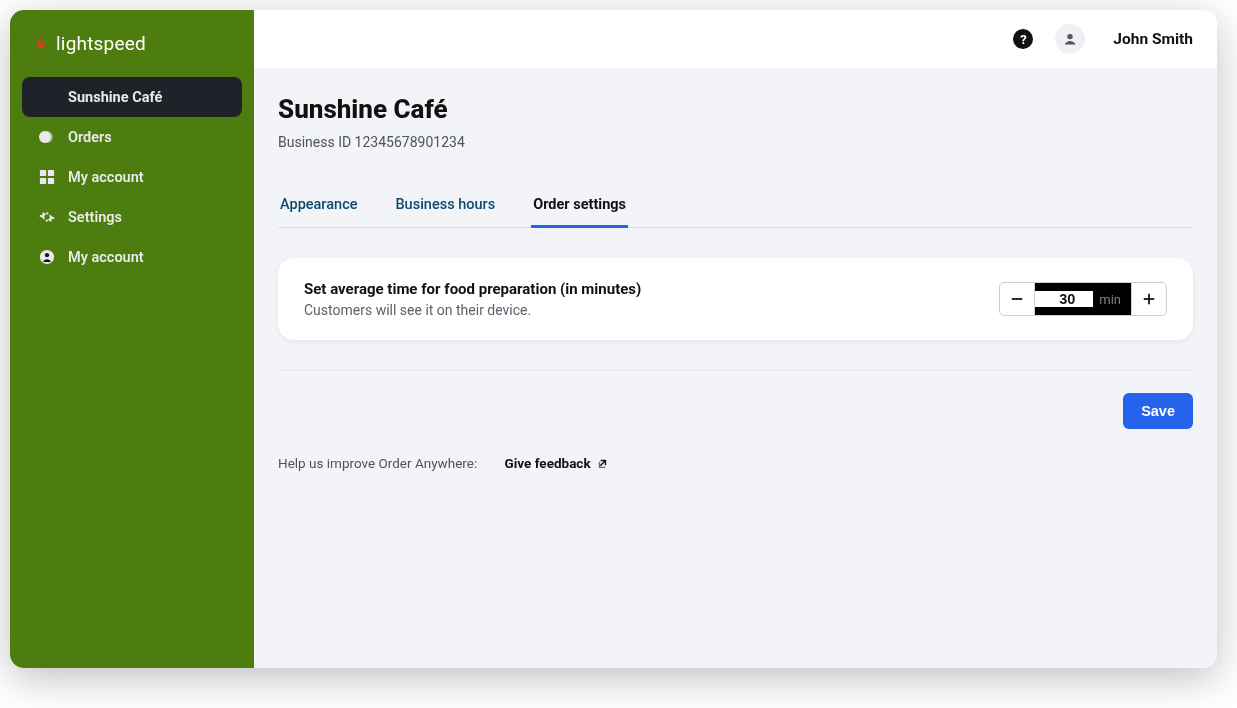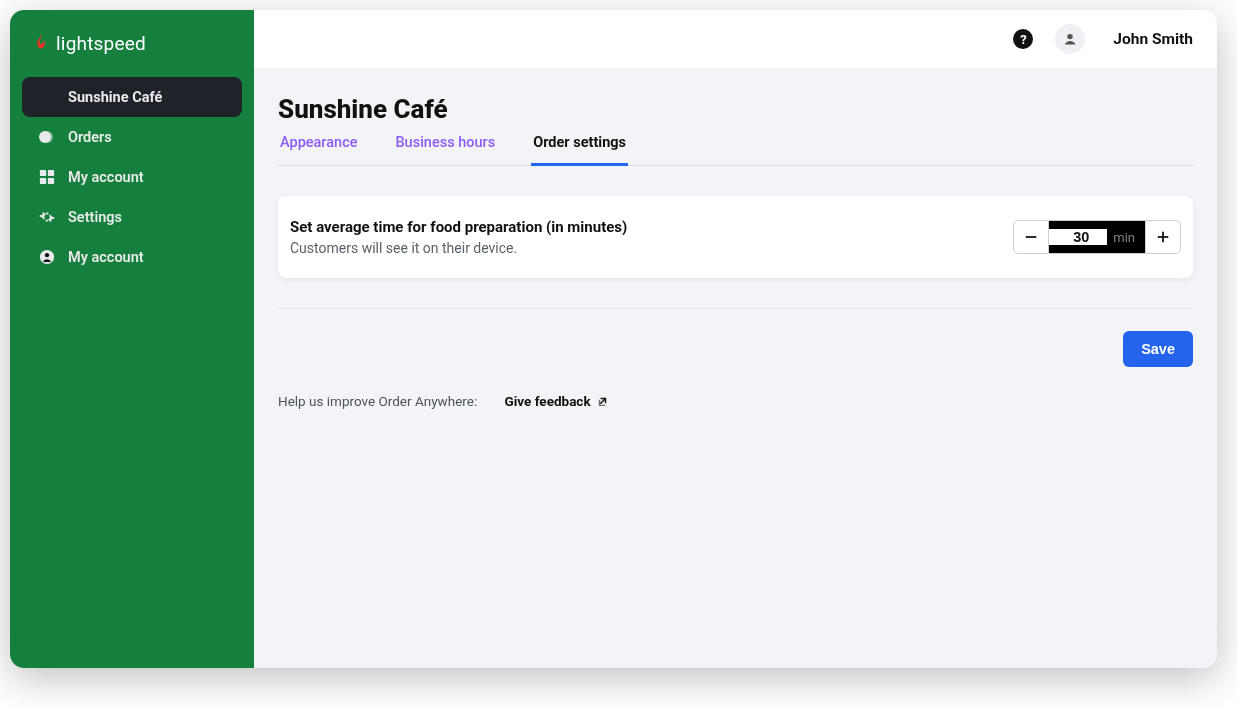--- a/index.html
+++ b/index.html
@@ -15,21 +15,21 @@
     width: 1207px;
     height: 658px;
     margin: 10px;
     border-radius: 14px;
     overflow: hidden;
     box-shadow: 0 10px 40px rgba(0,0,0,0.25);
   }
   
   .sidebar {
     width: 244px;
-    background: #15803d;
+    background: #4d7c0f;
     color: #fff;
     display: flex;
     flex-direction: column;
     padding: 14px 6px 6px 6px;
   }
   .brand {
     display: flex;
     align-items: center;
     gap: 6px;
     padding: 8px 16px 22px 16px;
@@ -96,21 +96,21 @@
   .page-title { font-size: 26px; font-weight: 800; color:#111; margin-bottom: 10px; }
   .page-sub { color: #4e535c; font-size: 14px; margin-bottom: 46px; }
 
   .tabs {
     display: flex; gap: 34px;
     border-bottom: 1px solid #dcdfe4;
   }
   .tab {
     padding: 0 2px 12px 2px;
     font-size: 14.5px;
-    color: #8b5cf6;
+    color: #0c4a6e;
     cursor: pointer;
     border-bottom: 3px solid transparent;
     margin-bottom: -1px;
     font-weight: 500;
   }
   .tab.active {
     color: #111;
     font-weight: 700;
     border-bottom-color: #2463eb;
   }
@@ -126,23 +126,23 @@
   .section-caption {
     font-size: 12.5px; font-weight: 800; letter-spacing: 0.3px;
     color: #111; margin-bottom: 10px;
     text-transform: uppercase;
   }
   .section-desc { color: #4e535c; font-size: 14px; line-height: 1.45; }
 
   .card {
     flex: 1;
     background: #fff;
-    border-radius: 8px;
+    border-radius: 16px;
     box-shadow: 0 2px 6px rgba(11,22,44,0.06);
-    padding: 22px 12px;
+    padding: 22px 26px;
     display: flex;
     align-items: center;
     justify-content: space-between;
     gap: 20px;
   }
   .card-title { font-weight: 700; font-size: 15px; color:#111; margin-bottom: 4px; }
   .card-sub { color: #5c616b; font-size: 14px; }
 
   .stepper {
     display: flex; align-items: stretch;
@@ -284,20 +284,21 @@
               <circle cx="10" cy="7" r="3.4"></circle>
               <path d="M3.5 17c1-3 3.8-4.5 6.5-4.5S16 14 17 17H3.5z"></path>
             </svg>
         </div>
         <span class="user-name">John Smith</span>
       </div>
     </div>
 
     <div class="content">
       <h1 class="page-title">Sunshine Café</h1>
+      <div class="page-sub">Business ID 12345678901234</div>
 
       <div class="tabs">
         <div class="tab">Appearance</div>
         <div class="tab">Business hours</div>
         <div class="tab active">Order settings</div>
       </div>
 
       <div class="section">
 
         <div class="card">

